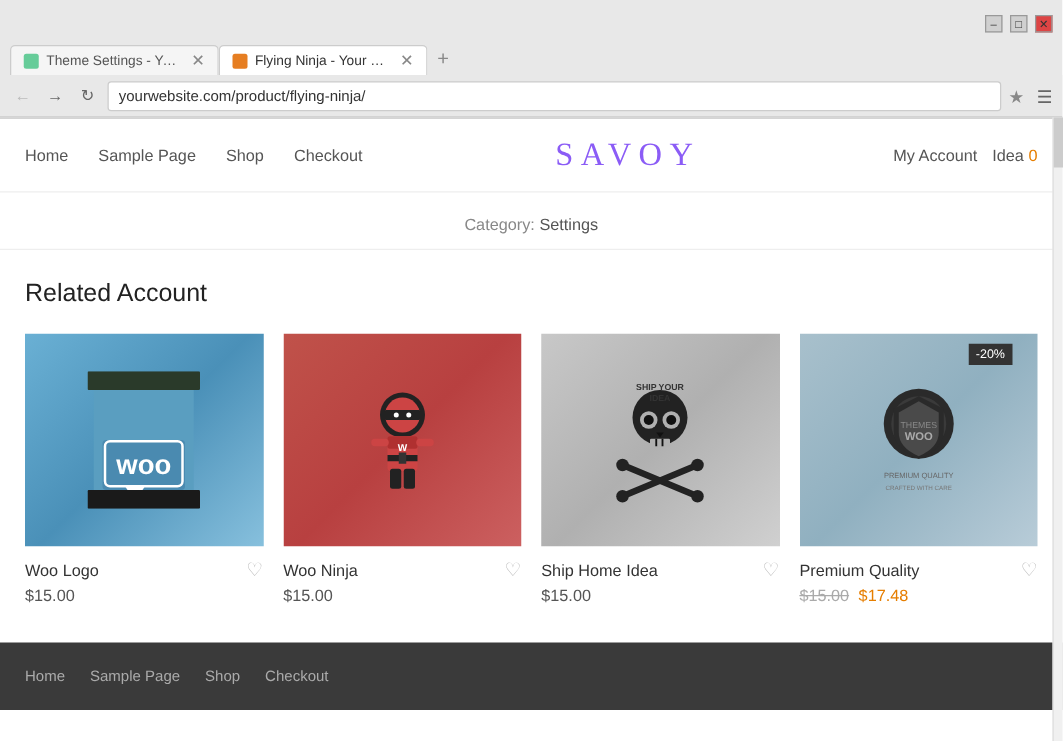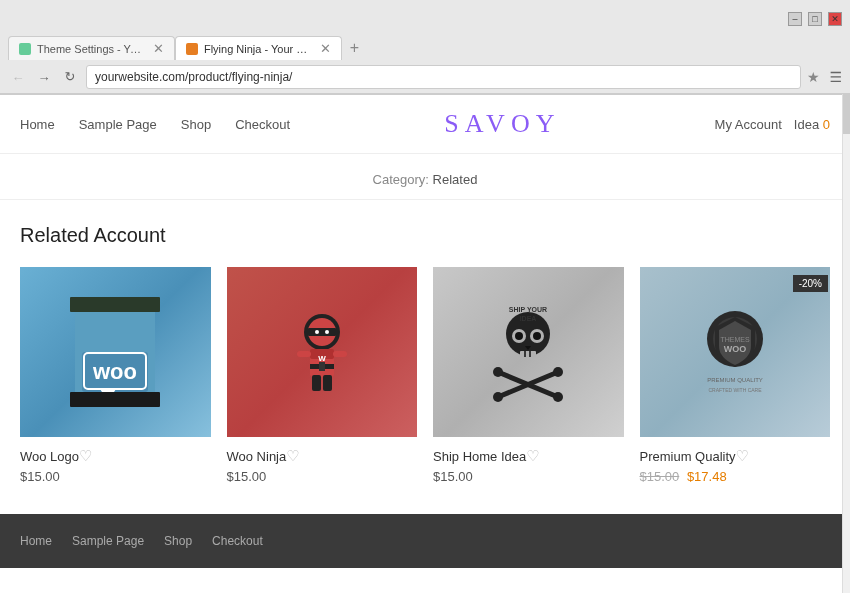--- a/index.html
+++ b/index.html
@@ -46,27 +46,27 @@
     .products-grid { display: flex; gap: 16px; }
     .product-card { flex: 1; cursor: pointer; }
     .product-image { width: 100%; height: 170px; background: #f0f0f0; position: relative; overflow: hidden; margin-bottom: 10px; }
 
     
     .img-woo-logo { background: linear-gradient(135deg, #6ab0d4 0%, #4a90b8 50%, #87c0dd 100%); display: flex; align-items: center; justify-content: center; }
     .img-woo-ninja { background: linear-gradient(135deg, #c0524a 0%, #b84040 50%, #cc6060 100%); display: flex; align-items: center; justify-content: center; }
     .img-ship-idea { background: linear-gradient(135deg, #c8c8c8 0%, #b0b0b0 50%, #d0d0d0 100%); display: flex; align-items: center; justify-content: center; }
     .img-premium { background: linear-gradient(135deg, #a8c0cc 0%, #90b0c0 50%, #b8ccd8 100%); display: flex; align-items: center; justify-content: center; }
 
-    .product-info { display: flex; align-items: center; }
+    .product-info { display: flex; align-items: center; justify-content: space-between; }
     .product-name { font-size: 13px; color: #333; text-decoration: none; }
     .wishlist-btn { color: #bbb; font-size: 15px; cursor: pointer; }
     .product-price { font-size: 13px; color: #555; margin-top: 4px; }
     .price-old { text-decoration: line-through; color: #aaa; margin-right: 4px; }
     .price-sale { color: #e67e00; }
-    .sale-badge { position: absolute; top: 8px; right: 2px; background: #333; color: #fff; font-size: 10px; padding: 3px 6px; }
+    .sale-badge { position: absolute; top: 8px; right: 20px; background: #333; color: #fff; font-size: 10px; padding: 3px 6px; }
 
     
     .footer { background: #3a3a3a; color: #aaa; padding: 20px; }
     .footer-nav { display: flex; gap: 20px; margin-bottom: 0; }
     .footer-nav a { color: #aaa; text-decoration: none; font-size: 12px; }
 
     
     .website::-webkit-scrollbar { width: 8px; }
     .website::-webkit-scrollbar-track { background: #f0f0f0; }
     .website::-webkit-scrollbar-thumb { background: #ccc; }
@@ -119,21 +119,21 @@
     <div class="nav-right">
       <a href="#" class="cart-link">My Account</a>
       <a href="#" class="cart-link">
         <span>Idea</span> <span class="cart-count">0</span>
       </a>
     </div>
   </nav>
 
   <div class="category-bar">
     <span>Category:</span>
-    <a href="#">Related</a>
+    <a href="#">Settings</a>
   </div>
 
   <div class="related-section">
     <h2 class="related-title">Related Account</h2>
     <div class="products-grid">
 
       <div class="product-card">
         <div class="product-image img-woo-logo">
           <svg width="90" height="110" viewBox="0 0 90 110">
             <rect x="5" y="5" width="80" height="100" fill="#5a9ec0" rx="2"></rect>

